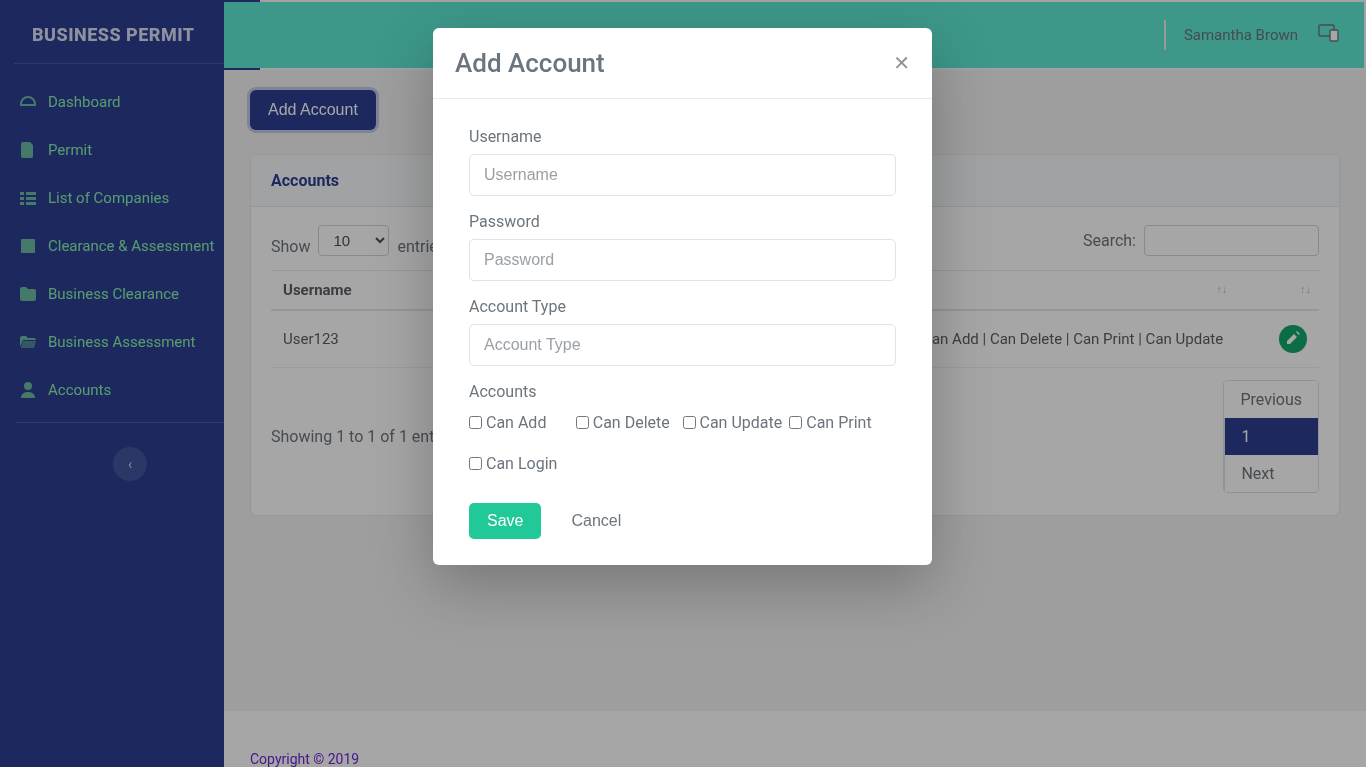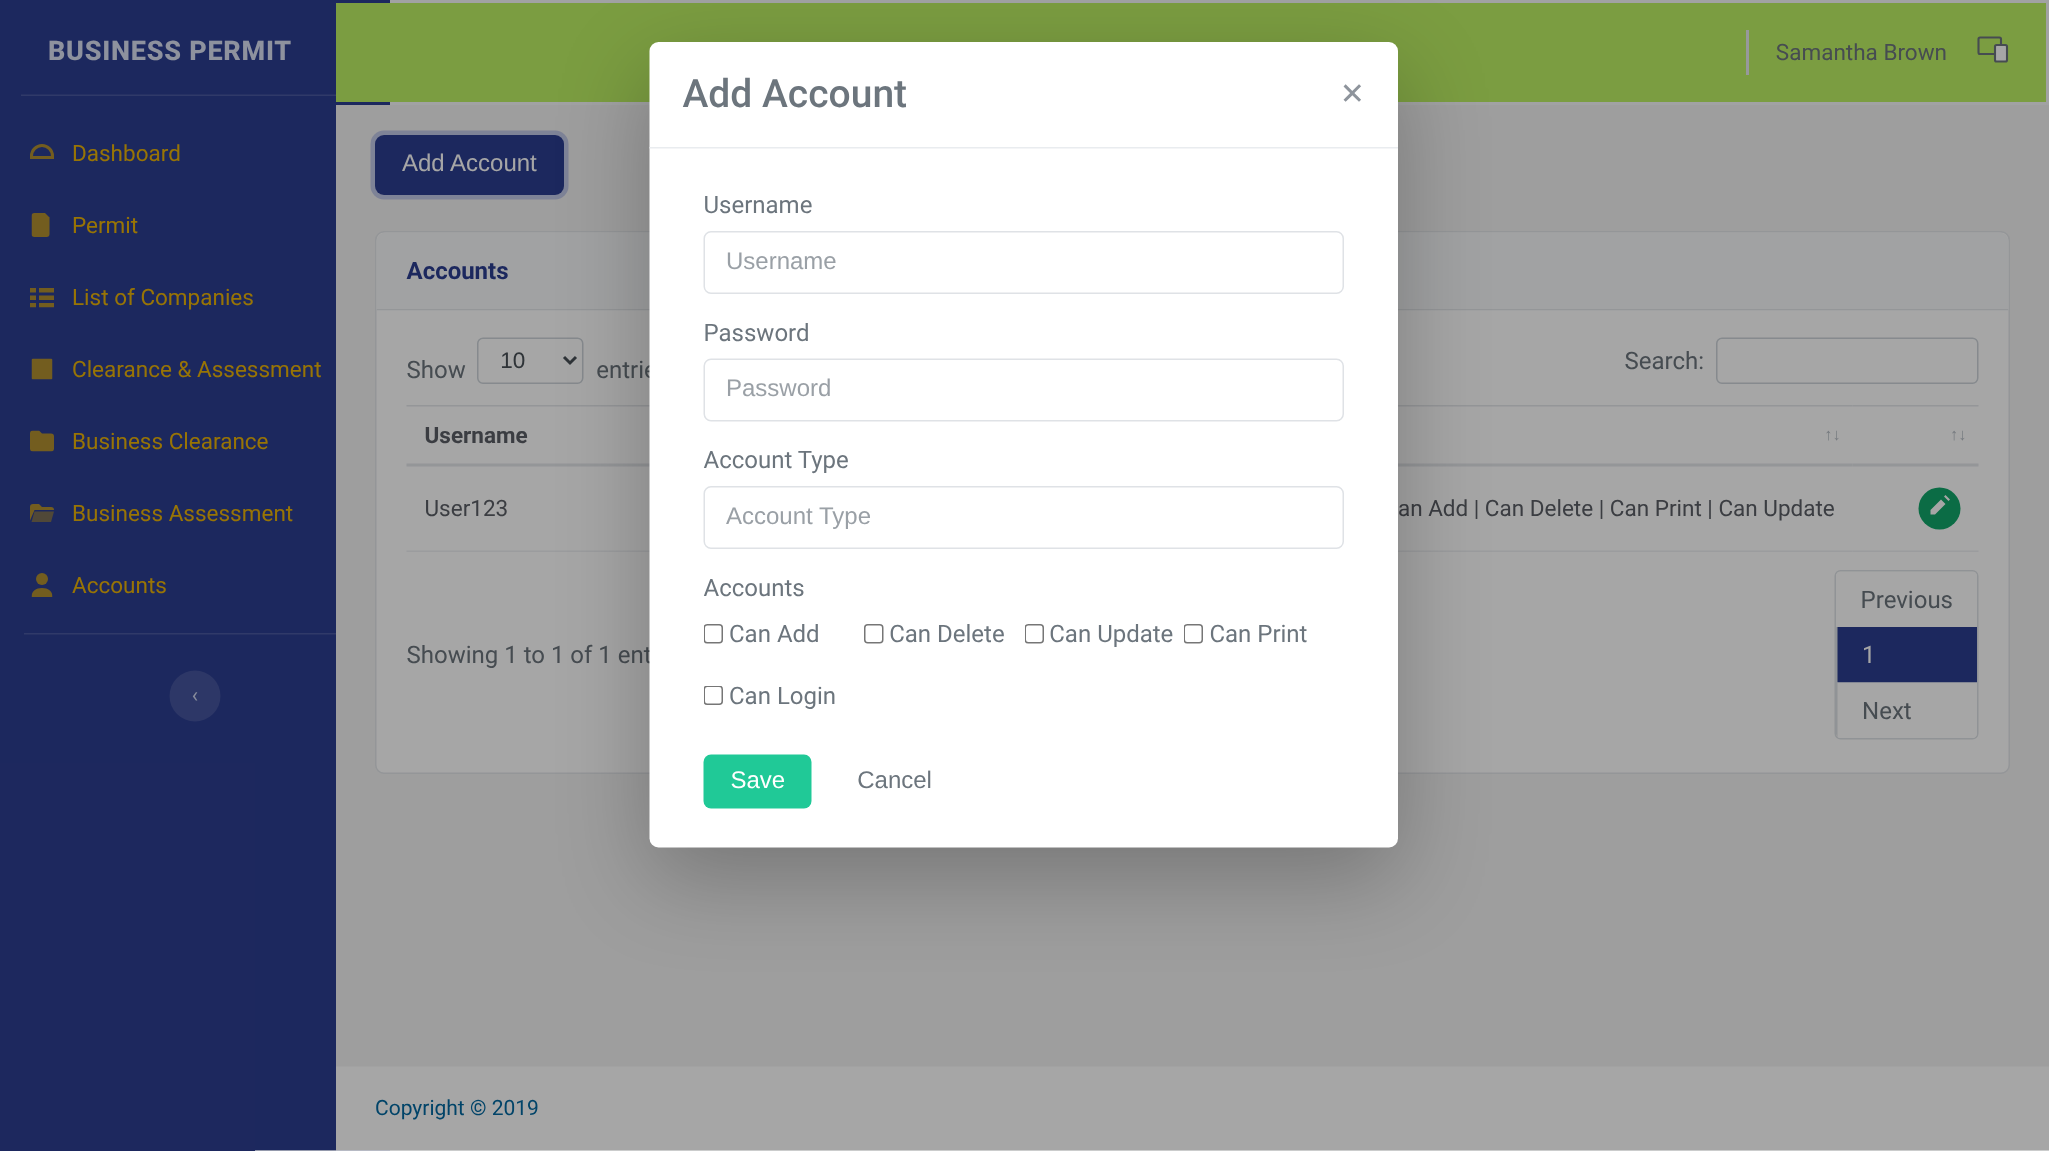--- a/index.html
+++ b/index.html
@@ -36,21 +36,21 @@
     border-bottom: 1px solid rgba(255,255,255,.15);
     margin: 0 14px;
     text-align: left;
   }
   .sidebar ul { list-style: none; padding: 14px 0 0 0; }
   .sidebar li {
     display: flex;
     align-items: center;
     gap: 12px;
     padding: 15px 20px;
-    color: #eab308;
+    color: #86efac;
     font-size: 15px;
     cursor: pointer;
   }
   .sidebar li .mi {
     width: 16px; height: 14px;
     display: inline-flex; align-items: center; justify-content: center;
     opacity: .7;
     font-size: 14px;
   }
   .sidebar .divider {
@@ -65,21 +65,21 @@
     color: #cfd6ef;
     cursor: pointer;
     font-size: 14px;
   }
 
   
   .topbar {
     position: absolute;
     left: 224px; right: 2px; top: 2px;
     height: 66px;
-    background: #bef264;
+    background: #5eead4;
     display: flex; align-items: center; justify-content: flex-end;
     padding: 0 24px;
     gap: 14px;
   }
   .topbar .vline {
     width: 2px; height: 30px; background: #e9ecef;
     margin-right: 4px;
   }
   .topbar .uname { color: #6c757d; font-size: 15px; }
   .topbar .uicons { padding-left: 6px; color: #6c757d; }
@@ -184,22 +184,22 @@
     cursor: pointer;
   }
   .pagination .page:first-child { border-left: 0; }
   .pagination .page.current { background: #2c3e91; color: #fff; }
 
   .footer-bar {
     position: absolute;
     left: 224px; right: 0; bottom: 0;
     height: 56px;
     background: #fff;
-    color: #0369a1;
-    display: flex; align-items: center;
+    color: #6d28d9;
+    display: flex; align-items: flex-end;
     padding: 0 26px;
     font-size: 14px;
   }
 
   
   .backdrop {
     position: absolute; inset: 0;
     background: rgba(0,0,0,.35);
     z-index: 50;
   }

